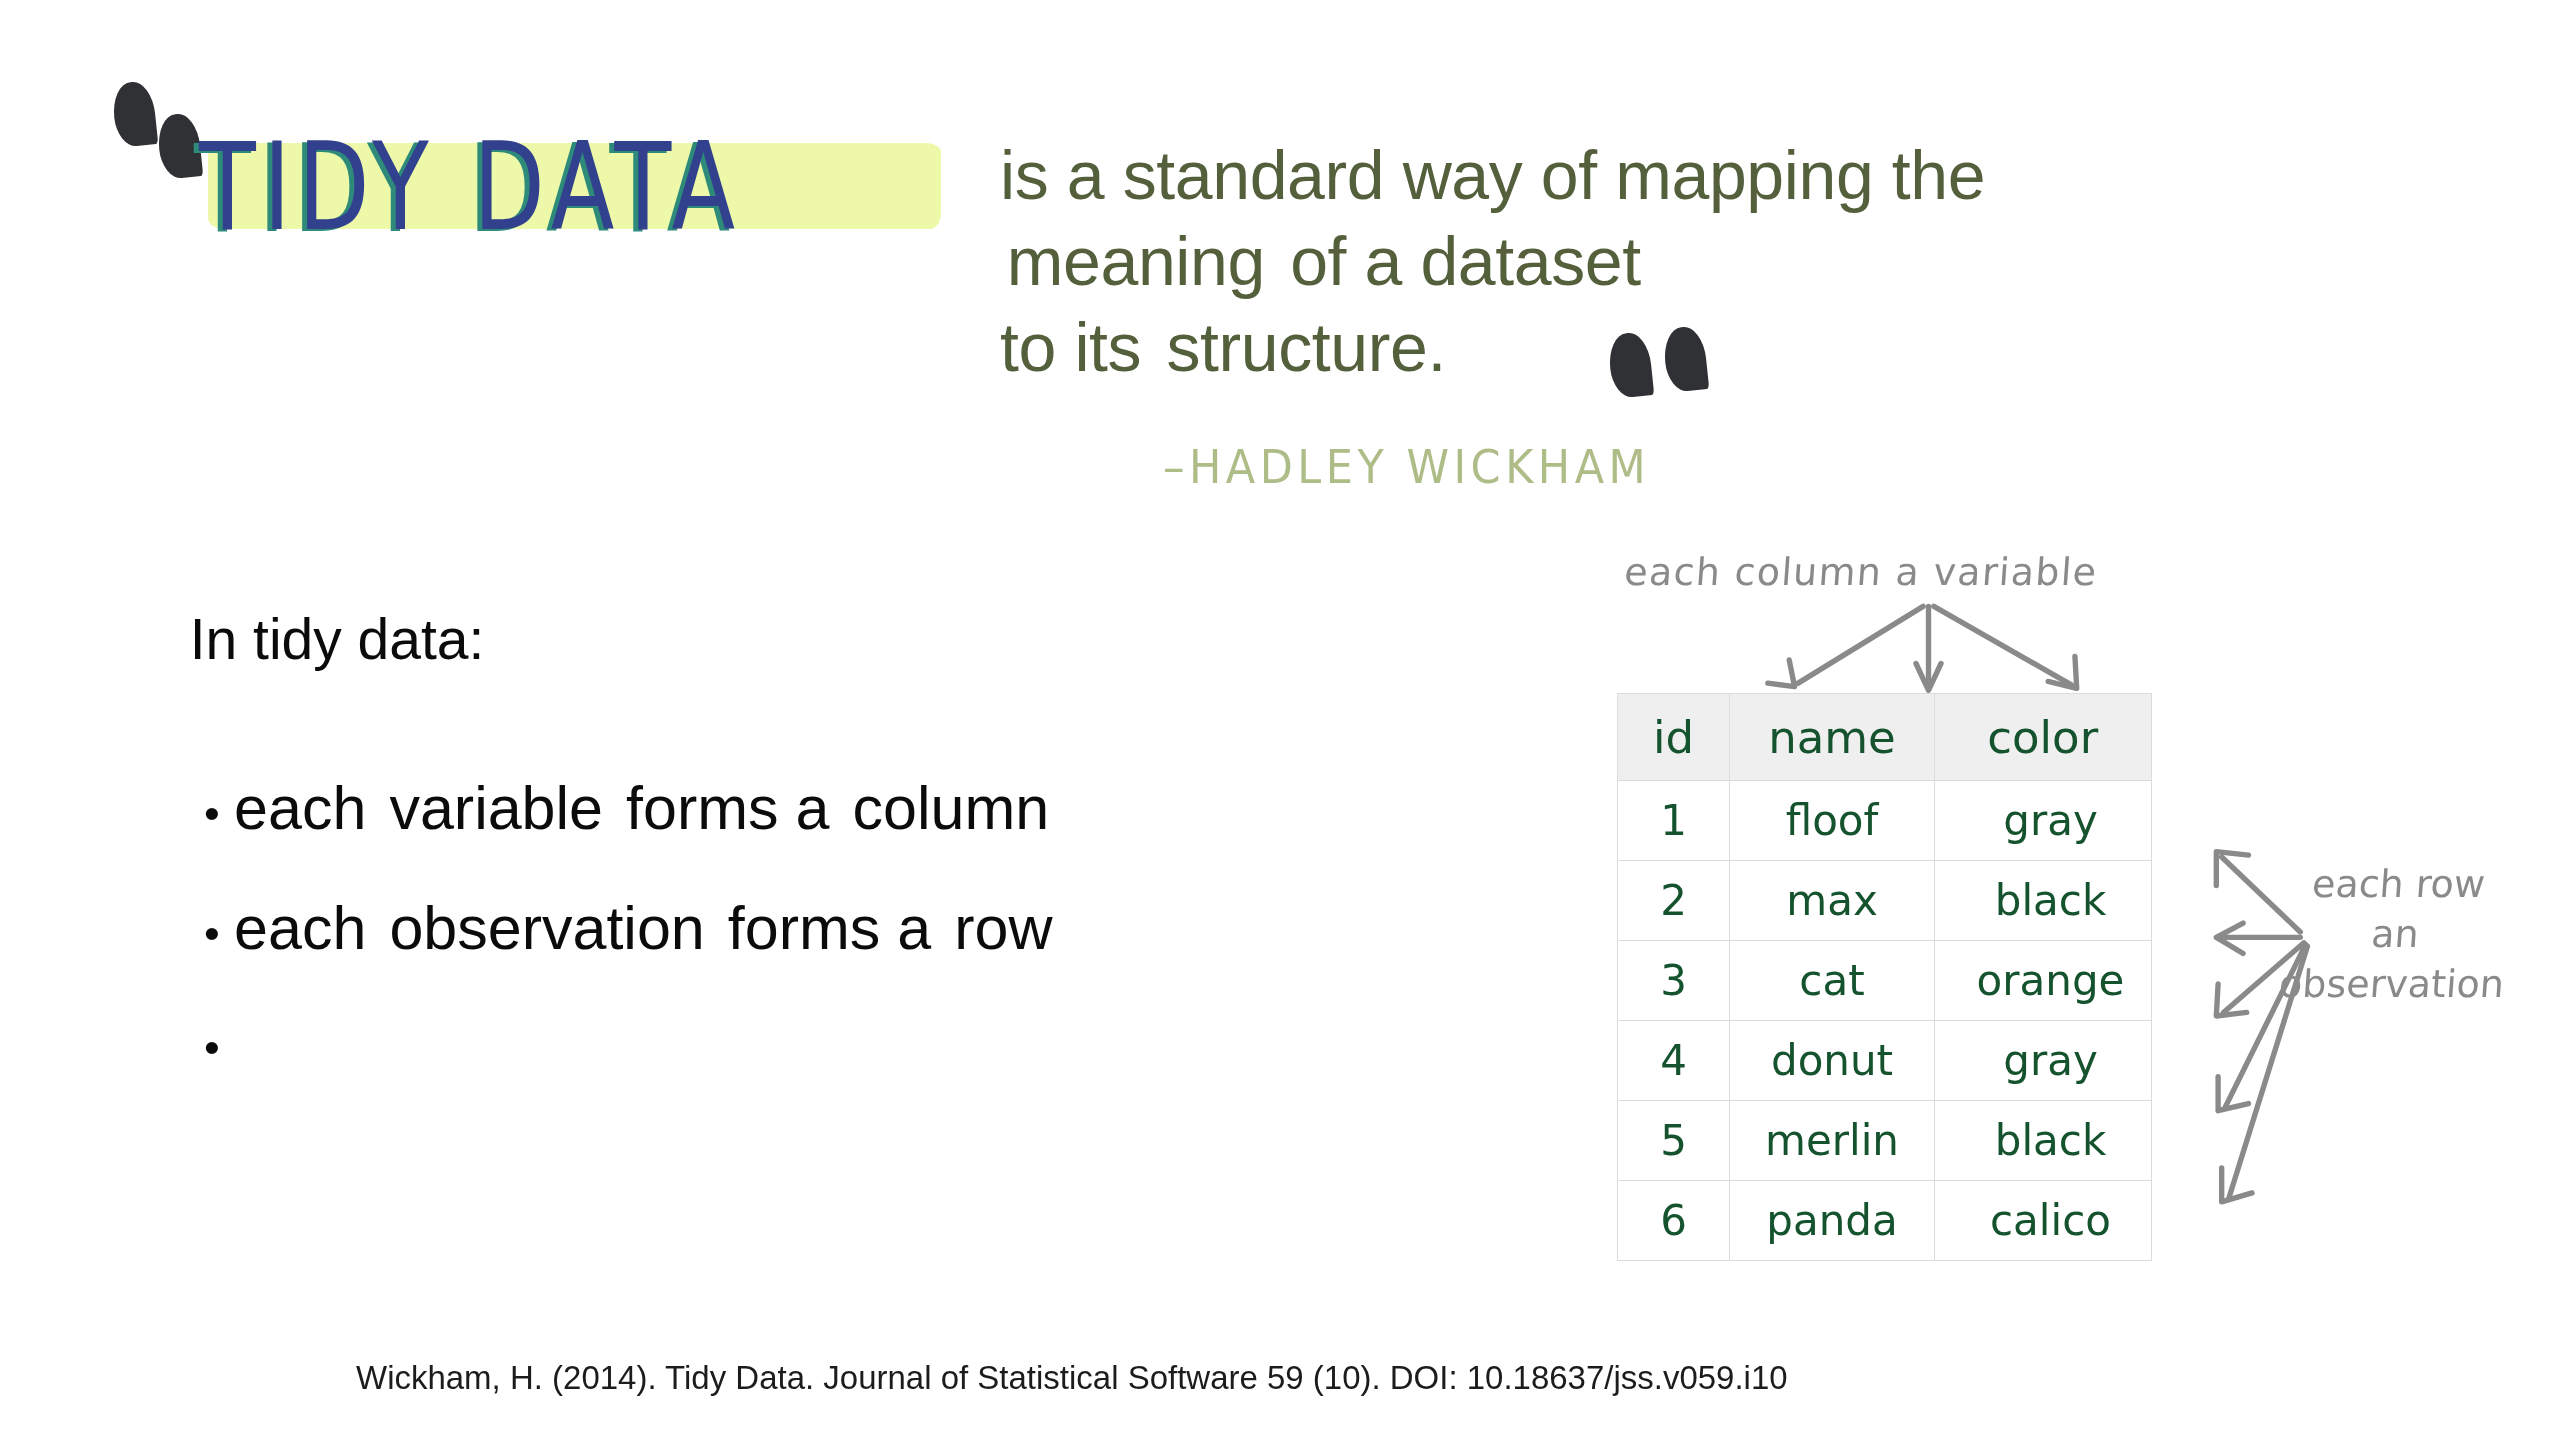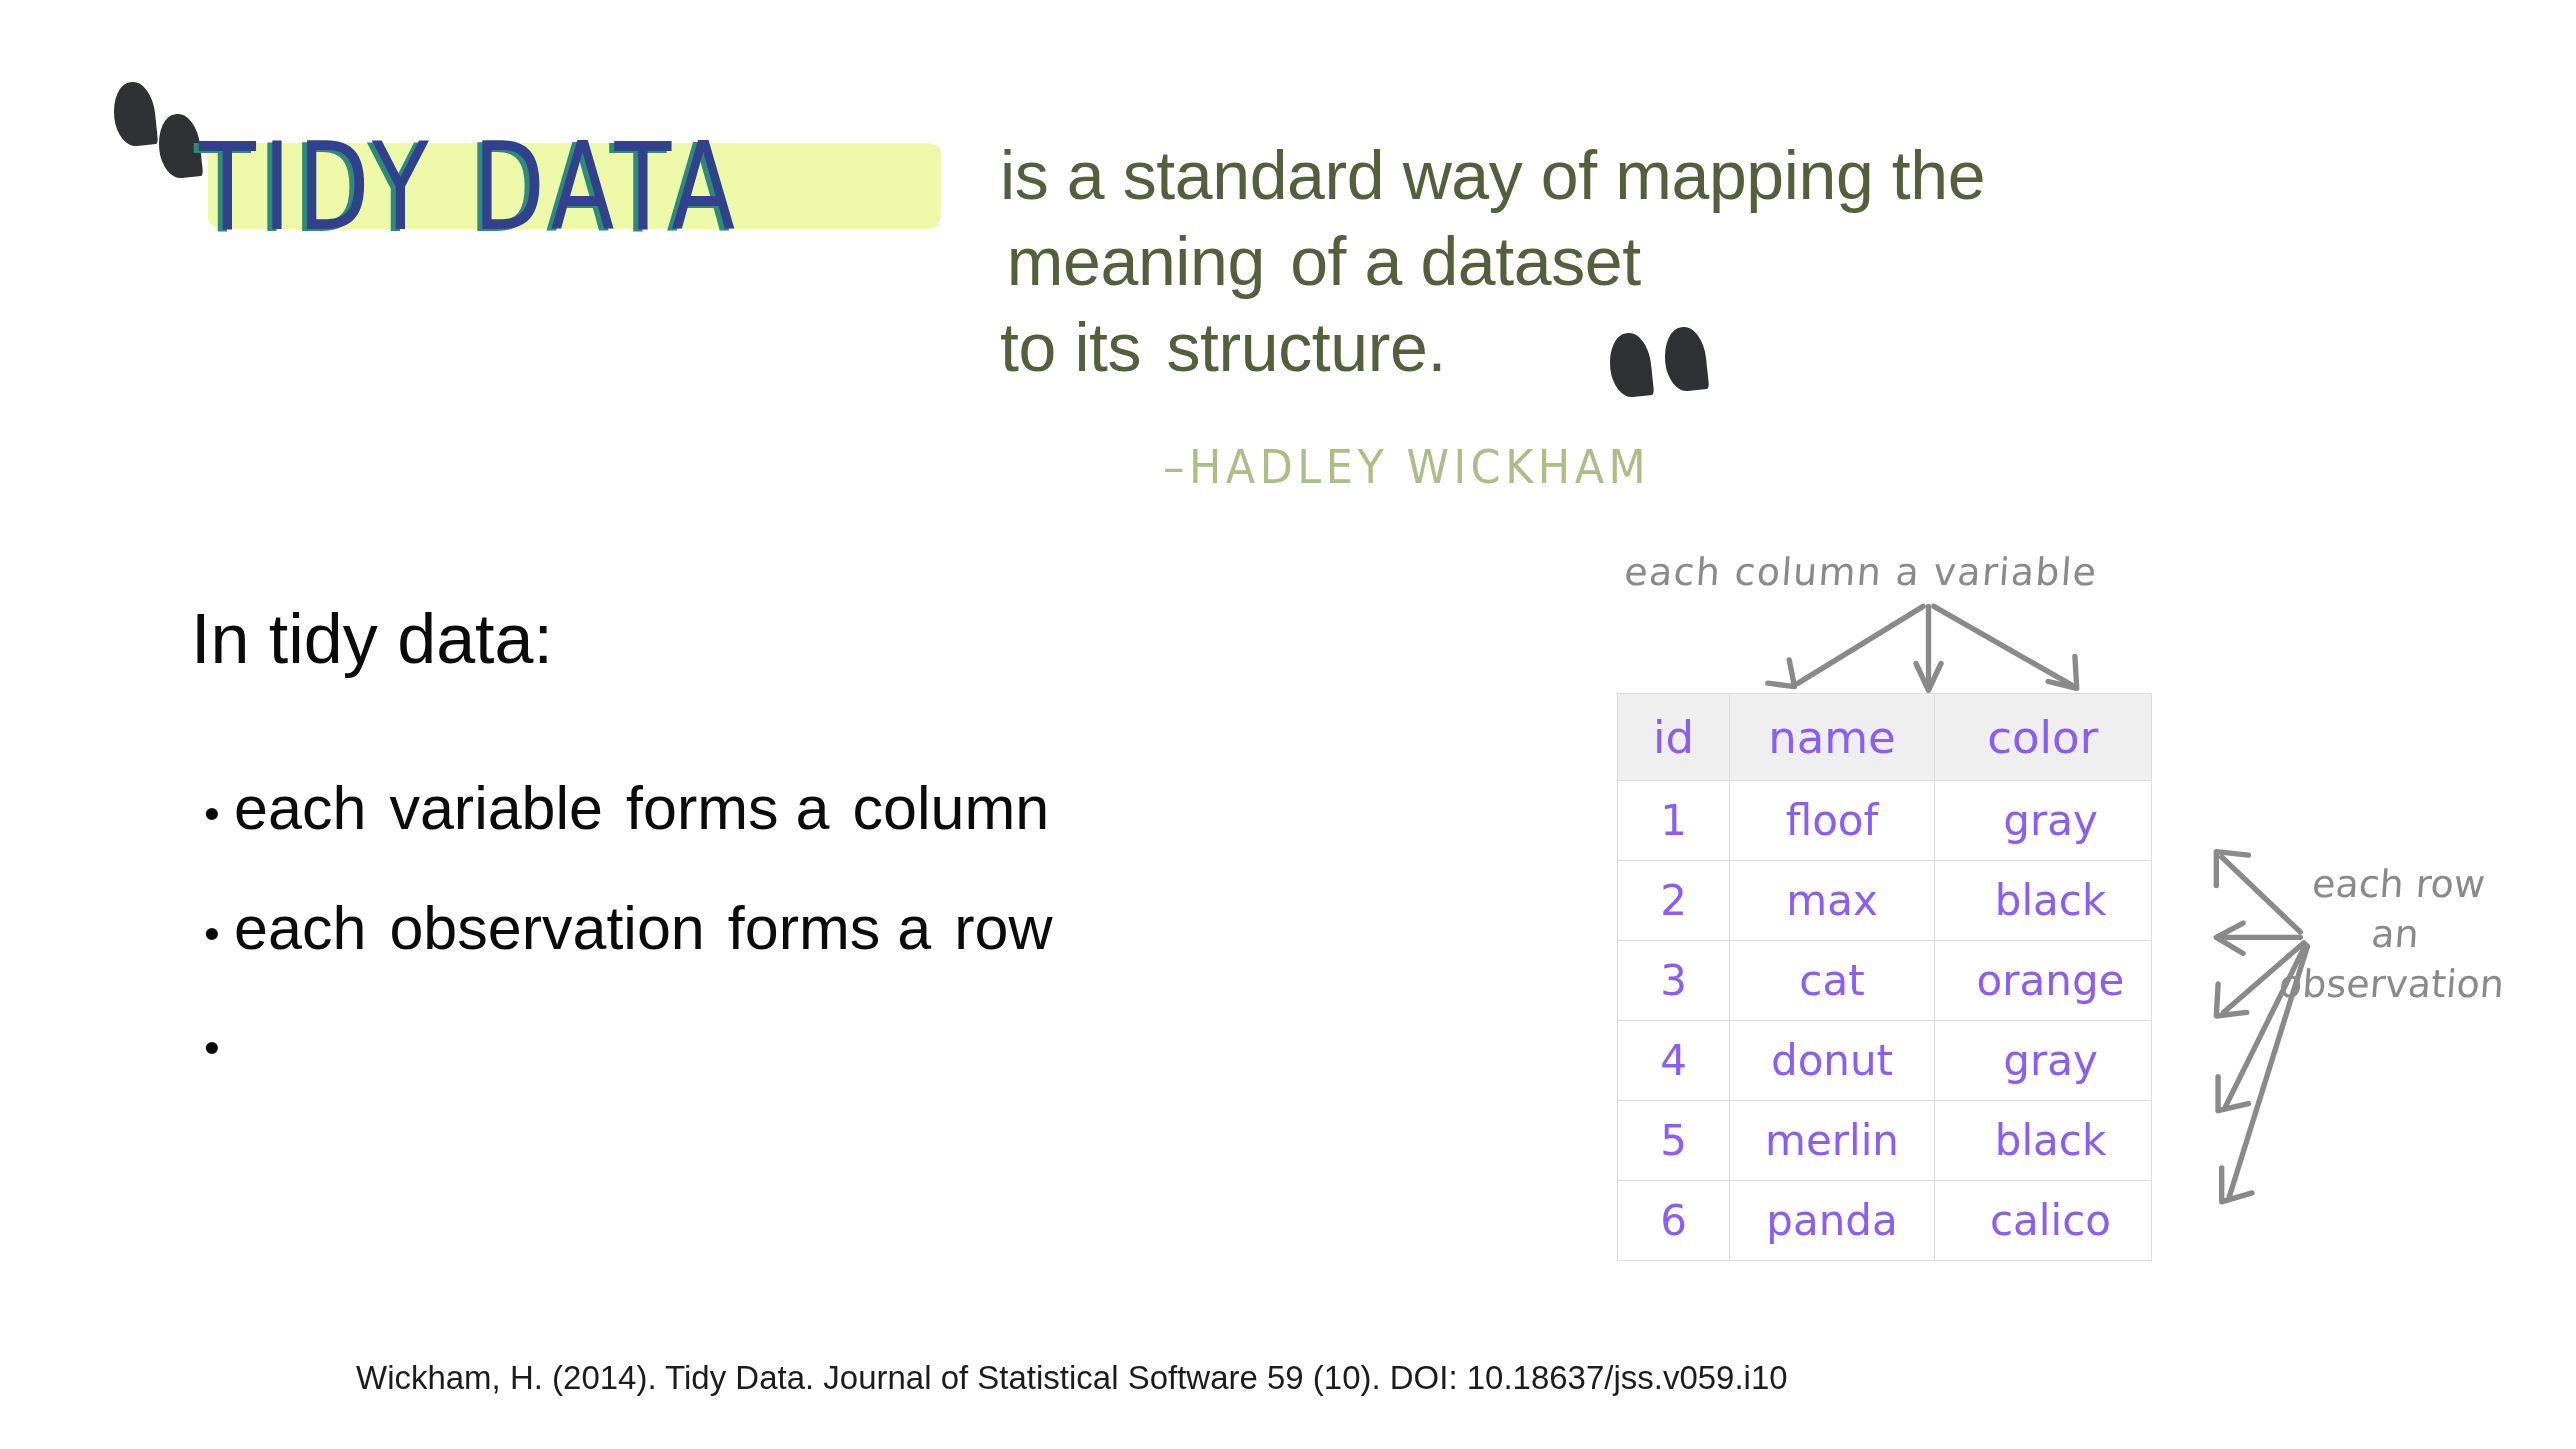--- a/index.html
+++ b/index.html
@@ -85,21 +85,21 @@
     font-size: 43px;
     letter-spacing: 4.5px;
     white-space: nowrap;
     transform: scaleY(1.08);
     transform-origin: left top;
   }
 
   
   #in-tidy-data-heading {
     left: 184px; top: 586px;
-    font-size: 70px;
+    font-size: 57px;
     line-height: 107px;
     color: #0b0b0b;
     font-weight: 300;
     white-space: nowrap;
   }
   #bullet-list {
     left: 204px; top: 751px;
     width: 1342px;
   }
   #bullet-list .bullet-row {
@@ -117,21 +117,21 @@
     margin-right: 14.3px;
     color: #0b0b0b;
   }
 
   
   #pets-table-wrap { left: 1617px; top: 693px; }
   table#pets-table {
     border-collapse: collapse;
     font-family: "DejaVu Sans", sans-serif;
     font-size: 42px;
-    color: #8b5cf6;
+    color: #14532d;
     background: #ffffff;
   }
   table#pets-table th, table#pets-table td {
     border: 0.9px solid #dcdcdc;
     height: 79px;
     padding: 0 12.5px;
     text-align: center;
     font-weight: 400;
     white-space: nowrap;
   }

